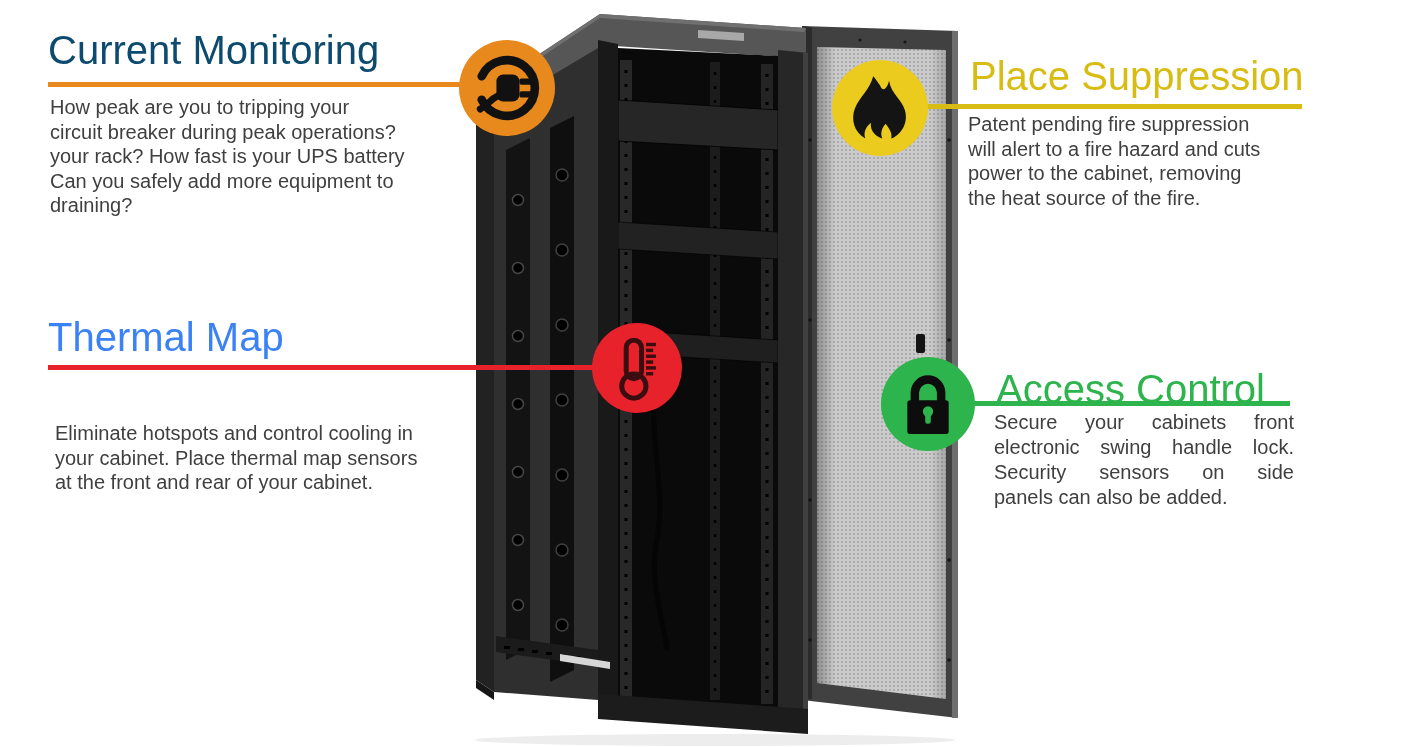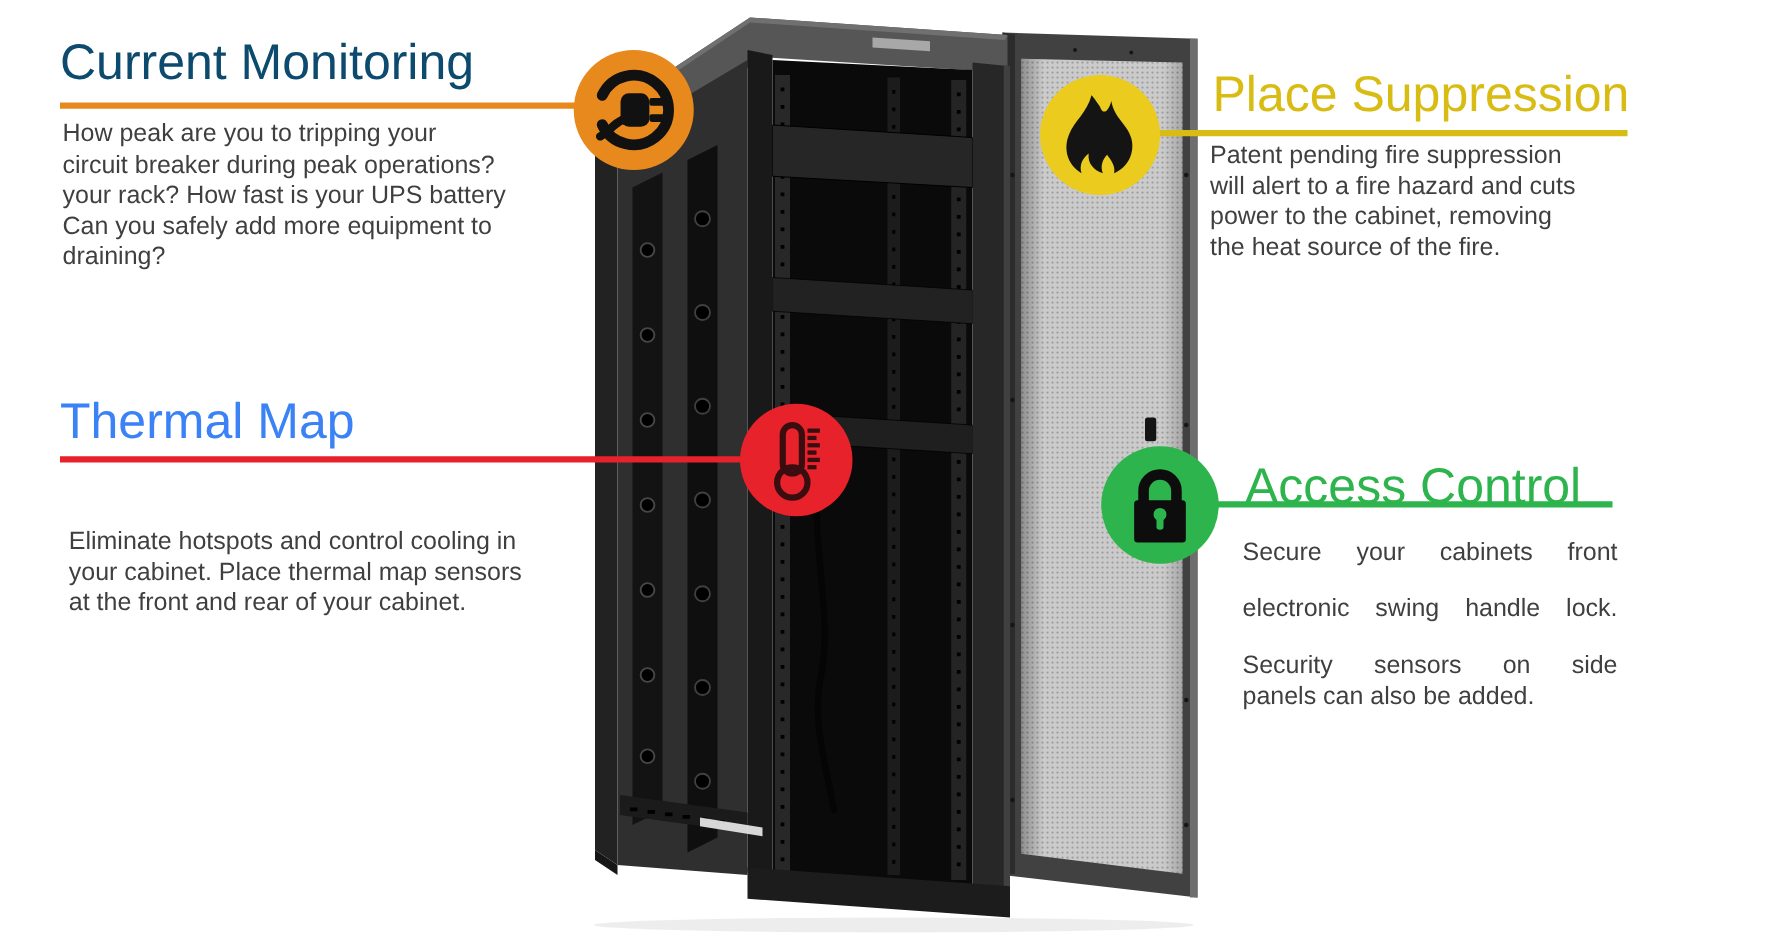--- a/index.html
+++ b/index.html
@@ -20,21 +20,21 @@
     z-index:4;font-size:20px;line-height:24.5px;color:#3f3f3f;
   }
   .callout-body div{white-space:nowrap;}
   .c-orange{color:#0c4a6e;} .bg-orange{background:#E8891E;}
   .c-yellow{color:#D9BC13;} .bg-yellow{background:#D9BC13;} .bg-yellowbadge{background:#EACB1E;}
   .c-red{color:#3b82f6;}    .bg-red{background:#E8222A;}
   .c-green{color:#2DB44C;}  .bg-green{background:#2DB44C;}
   
   #ac-body{line-height:25px;}
   #ac-body div{white-space:normal;}
-  #ac-body div:not(:last-child){text-align:justify;text-align-last:justify;margin-top:20px;}
+  #ac-body div:not(:last-child){text-align:justify;text-align-last:justify;}
 </style>
 </head>
 <body>
 
 <div id="stage">
 
   <div class="abs rack-wrap">
     <svg viewBox="0 0 520 747" width="520" height="747">
       <defs>
         <pattern id="mesh" width="4" height="4" patternUnits="userSpaceOnUse">

